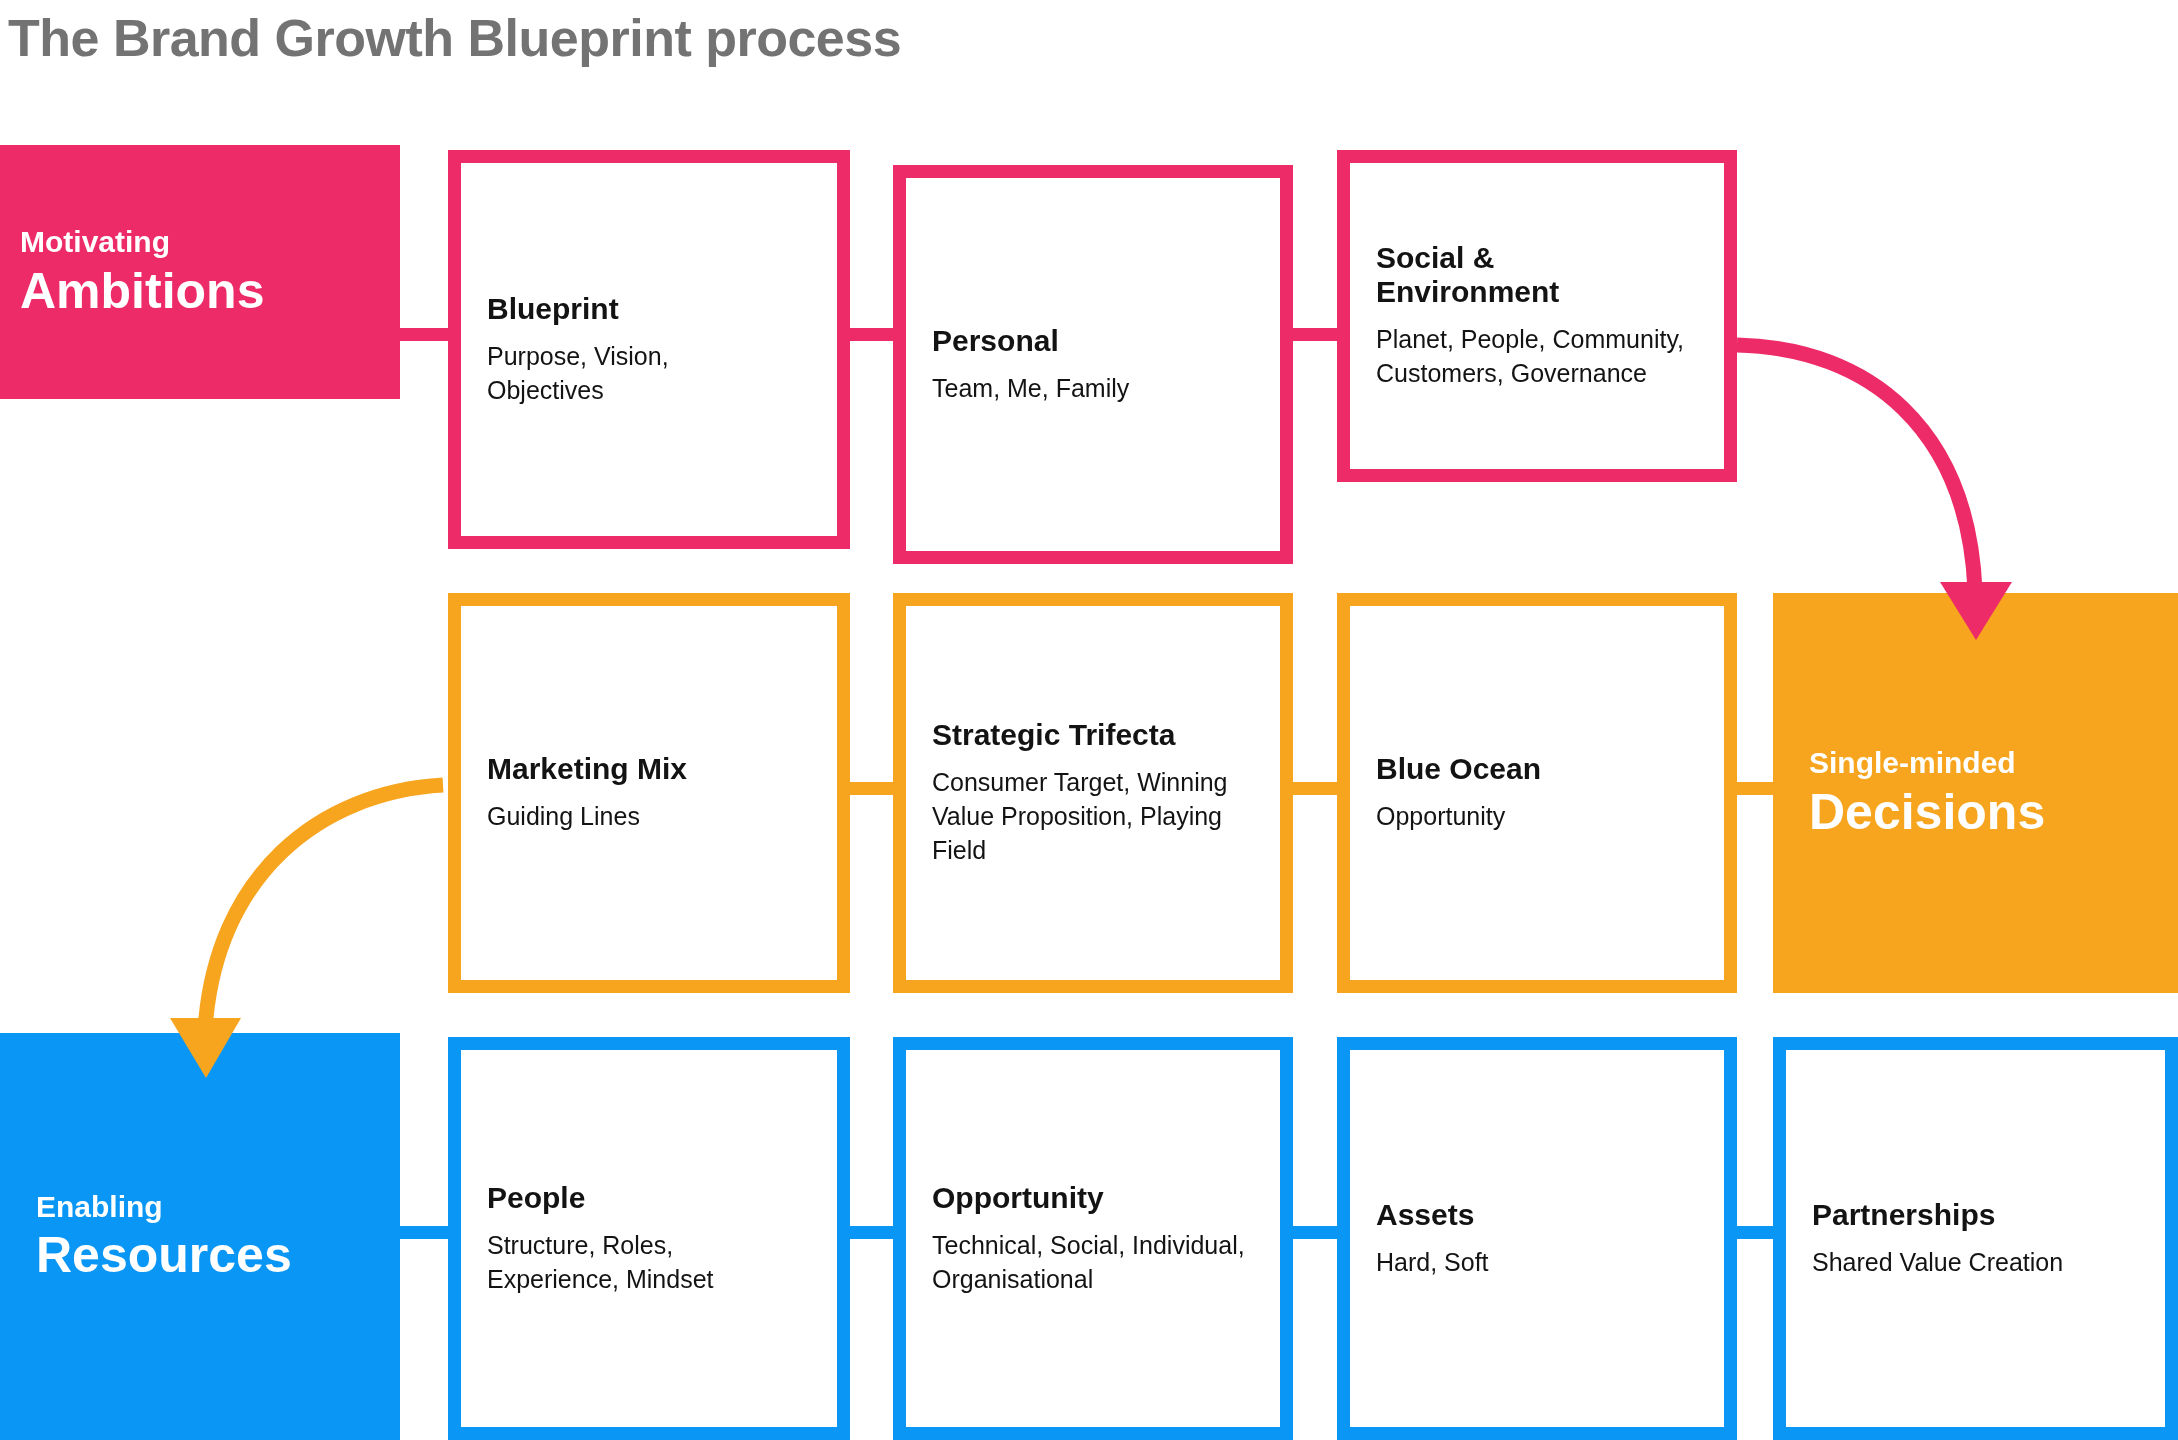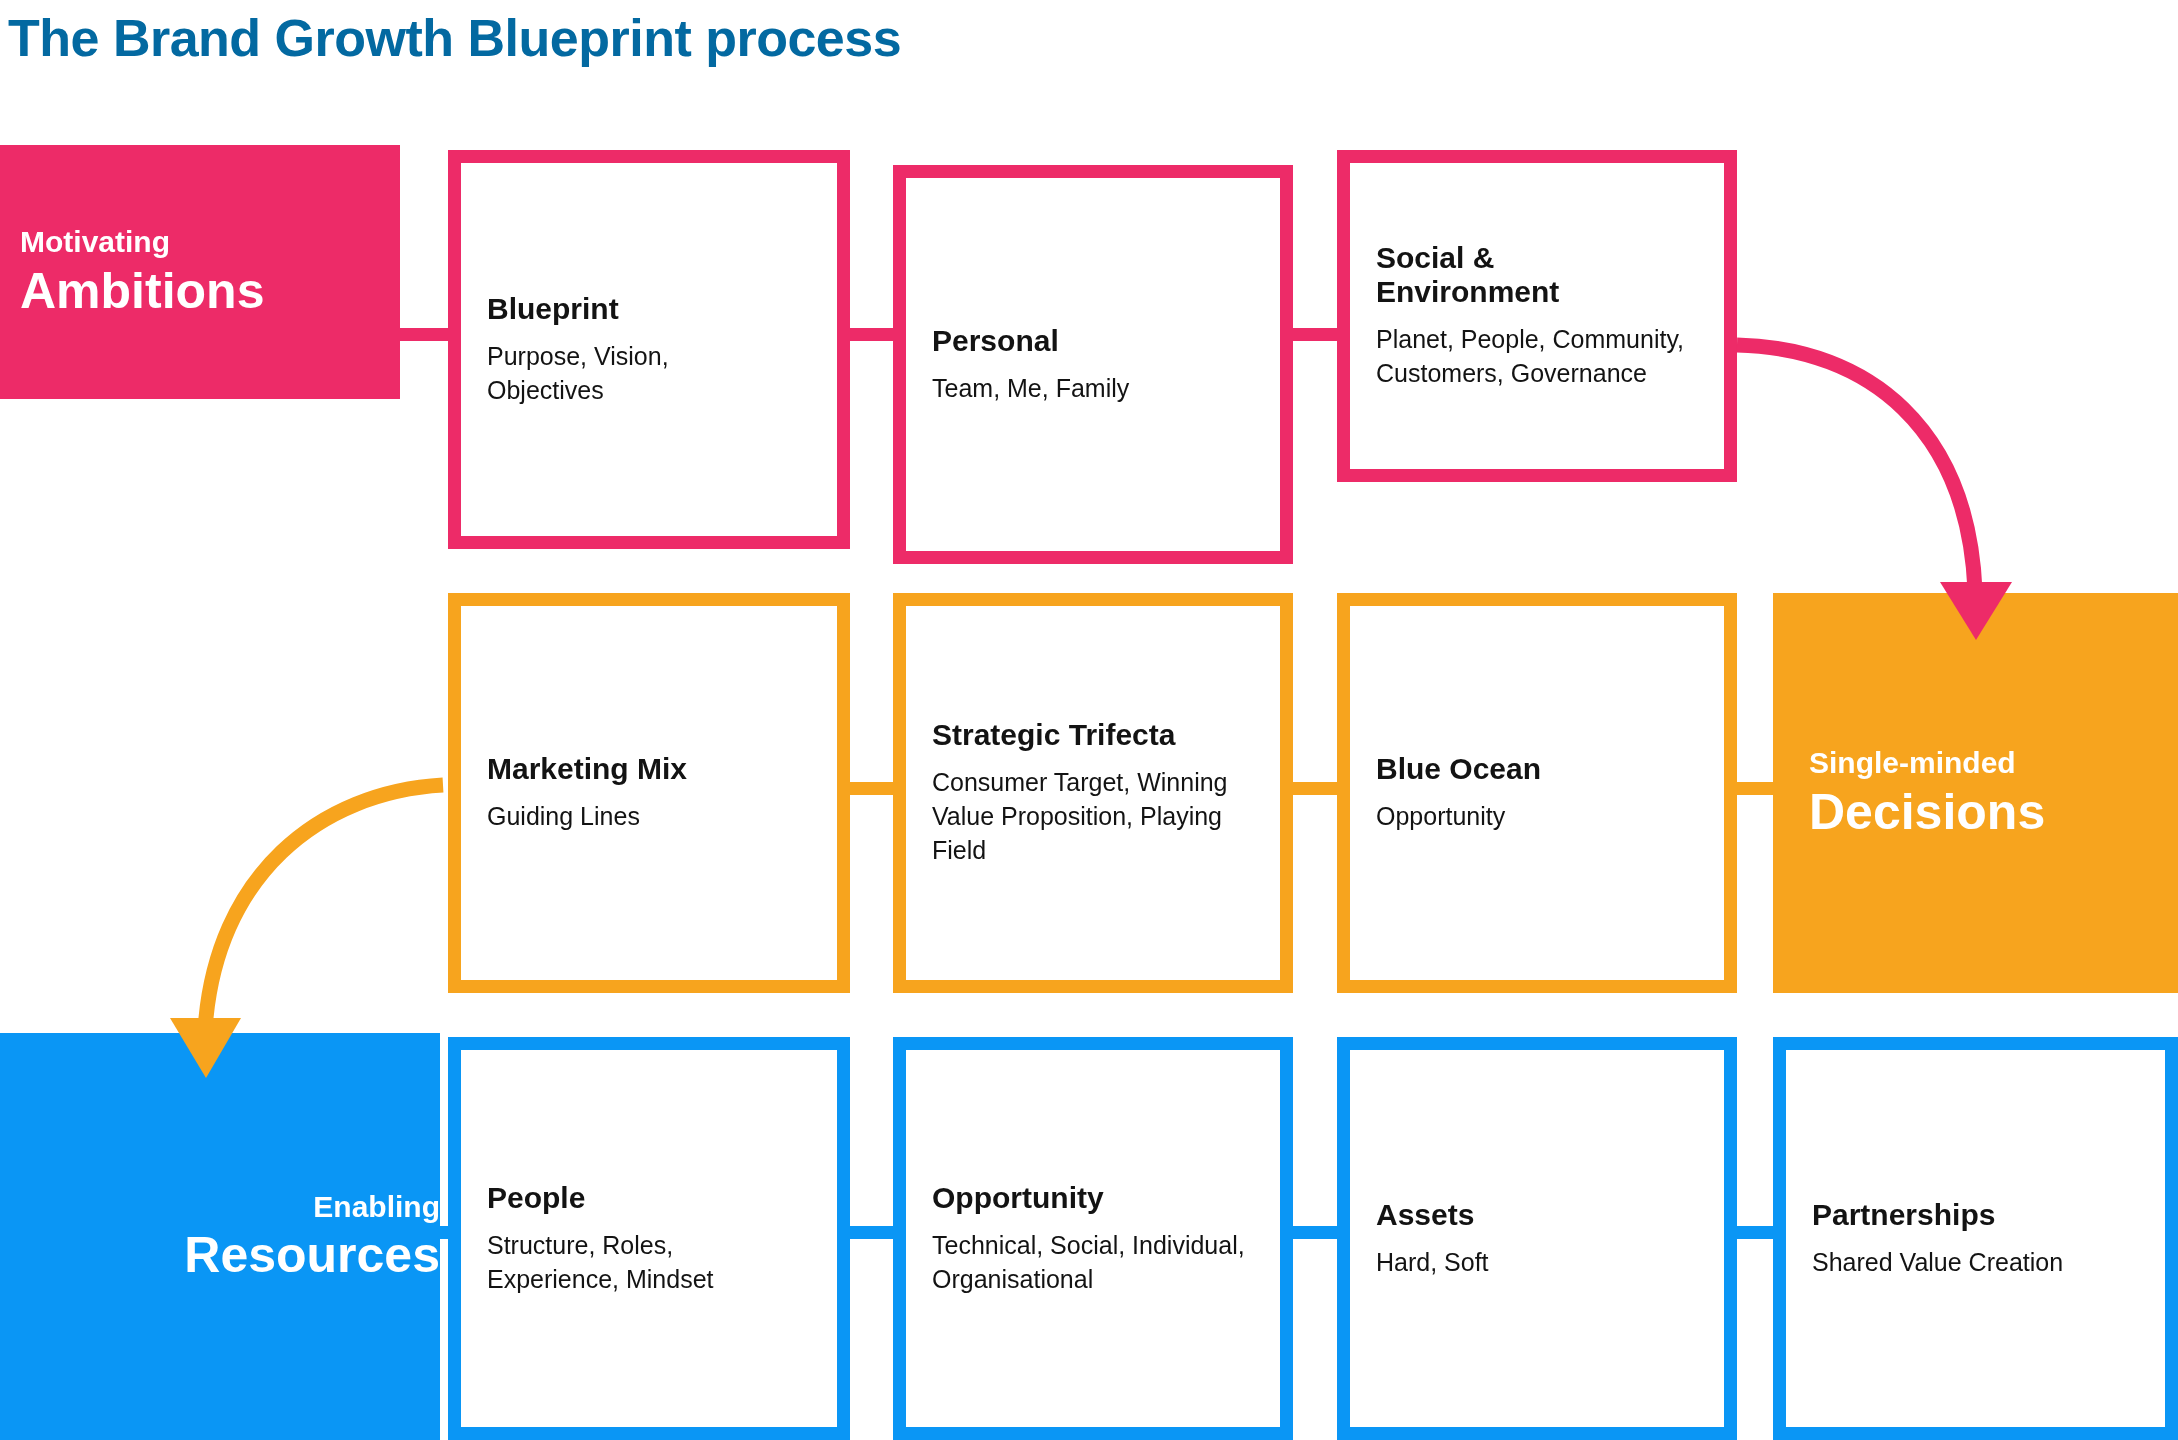--- a/index.html
+++ b/index.html
@@ -15,21 +15,21 @@
     position: relative;
   }
 
   
   #page-title {
     position: absolute;
     left: 8px;
     top: 8px;
     font-size: 52px;
     font-weight: bold;
-    color: #0369a1;
+    color: #737373;
     letter-spacing: -0.5px;
     white-space: nowrap;
   }
 
   
   #diagram {
     position: absolute;
     left: 0;
     top: 0;
     width: 2178px;
@@ -161,21 +161,21 @@
     <div class="card-sub">Opportunity</div>
   </div>
 
   <div class="connector orange" style="left:1731px; top:782px; width:50px;"></div>
 
   <div class="block orange" style="left:1773px; top:593px; width:405px; height:400px;">
     <div class="kicker">Single-minded</div>
     <div class="headline">Decisions</div>
   </div>
 
-  <div class="block blue" style="left:0px; top:1033px; width:440px; height:407px;align-items:flex-end;">
+  <div class="block blue" style="left:0px; top:1033px; width:400px; height:407px;">
     <div class="kicker">Enabling</div>
     <div class="headline">Resources</div>
   </div>
 
   <div class="connector blue" style="left:394px; top:1226px; width:66px;"></div>
 
   <div class="card blue" style="left:448px; top:1037px; width:402px; height:403px;">
     <div class="card-title">People</div>
     <div class="card-sub" style="max-width:280px;">Structure, Roles, Experience, Mindset</div>
   </div>

